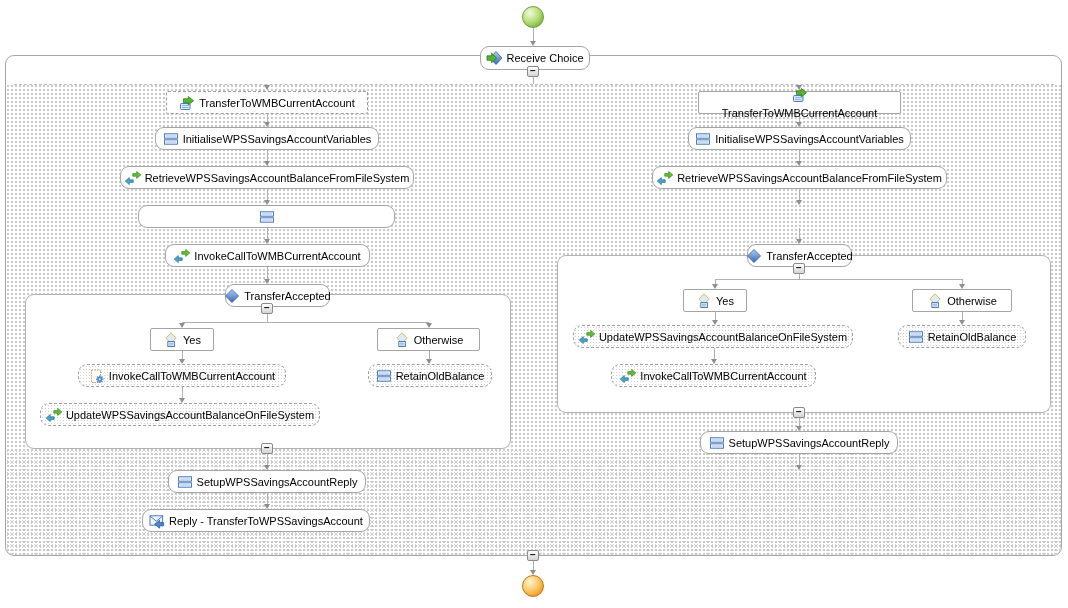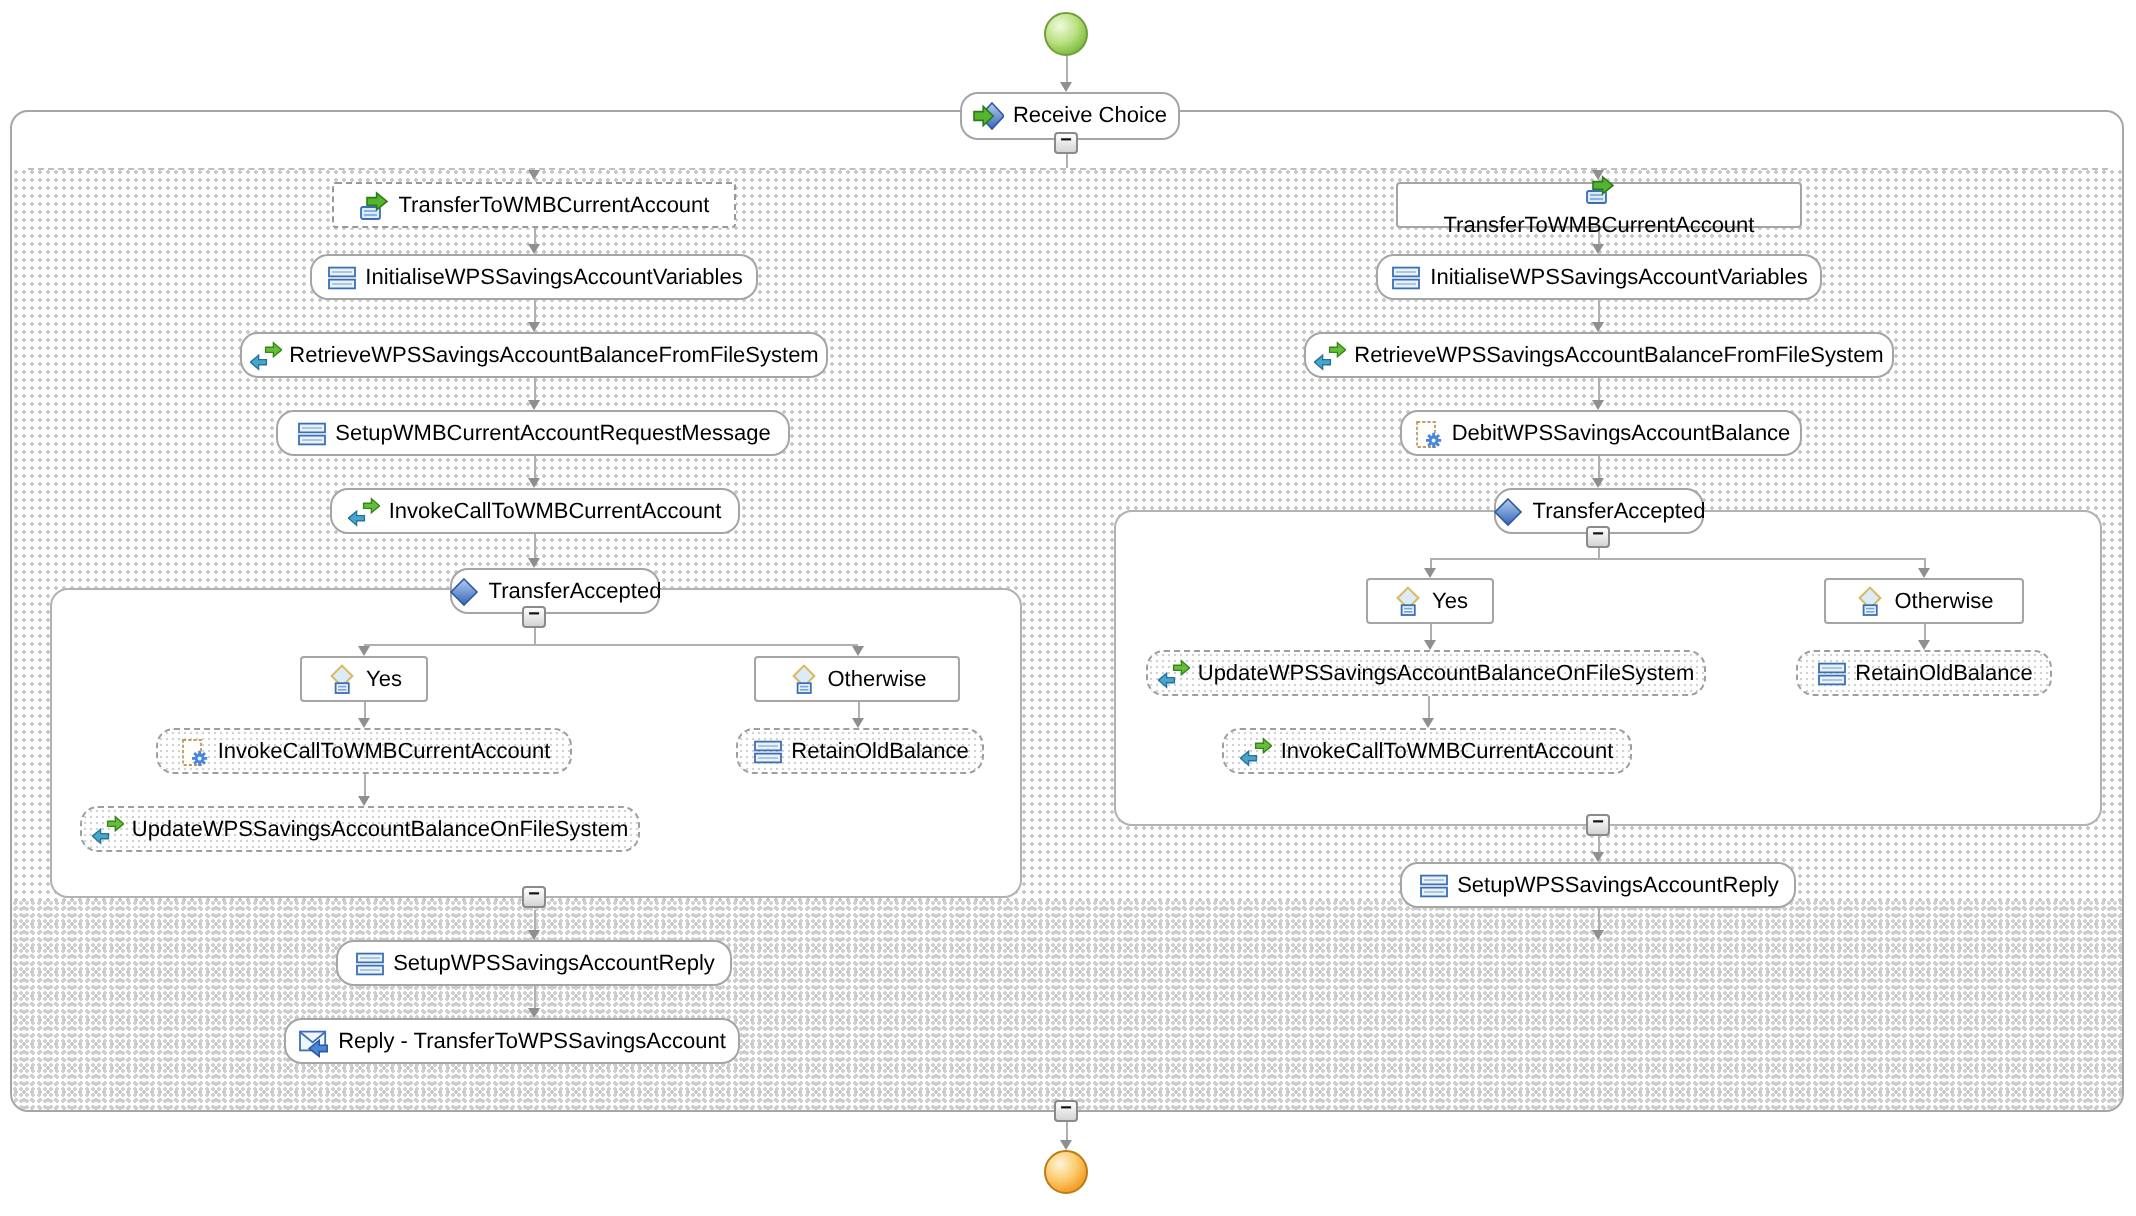--- a/index.html
+++ b/index.html
@@ -213,21 +213,20 @@
         </svg>
       </span>
     <span class="lbl">RetrieveWPSSavingsAccountBalanceFromFileSystem</span>
   </div>
   <div class="node" style="left:138px;top:205px;width:257px;">
     <span class="icon">
         <svg>
           <use href="#i-assign"></use>
         </svg>
       </span>
-    <span class="lbl">SetupWMBCurrentAccountRequestMessage</span>
   </div>
   <div class="node" style="left:165px;top:244px;width:205px;">
     <span class="icon">
         <svg>
           <use href="#i-invoke"></use>
         </svg>
       </span>
     <span class="lbl">InvokeCallToWMBCurrentAccount</span>
   </div>
   <div class="node" style="left:225px;top:284px;width:105px;">
@@ -312,28 +311,20 @@
     <span class="lbl">InitialiseWPSSavingsAccountVariables</span>
   </div>
   <div class="node" style="left:652px;top:166px;width:295px;">
     <span class="icon">
         <svg>
           <use href="#i-invoke"></use>
         </svg>
       </span>
     <span class="lbl">RetrieveWPSSavingsAccountBalanceFromFileSystem</span>
   </div>
-  <div class="node" style="left:700px;top:205px;width:201px;">
-    <span class="icon">
-        <svg>
-          <use href="#i-snippet"></use>
-        </svg>
-      </span>
-    <span class="lbl">DebitWPSSavingsAccountBalance</span>
-  </div>
   <div class="node" style="left:747px;top:244px;width:105px;">
     <span class="icon">
         <svg>
           <use href="#i-choice"></use>
         </svg>
       </span>
     <span class="lbl">TransferAccepted</span>
   </div>
   <div class="node sq" style="left:683px;top:289px;width:64px;">
     <span class="icon">

